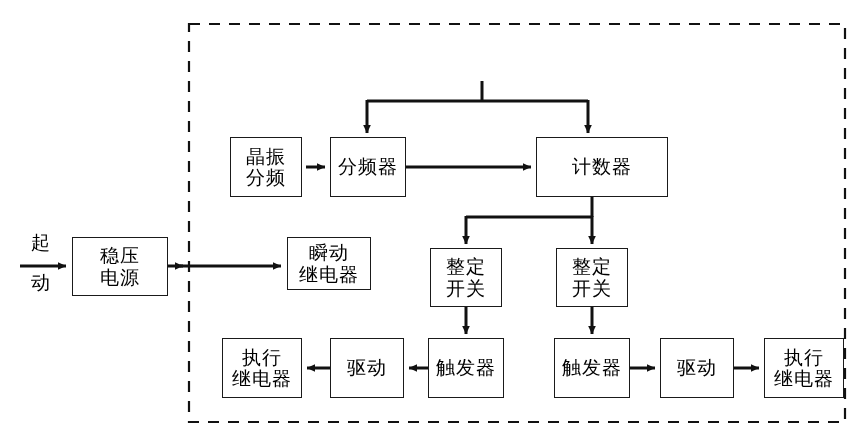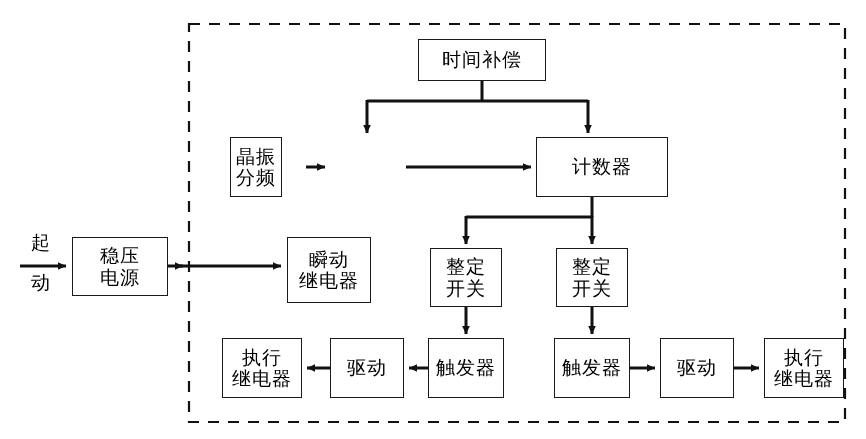--- a/index.html
+++ b/index.html
@@ -100,40 +100,40 @@
     <line x1="428" y1="368" x2="409" y2="368" stroke="#111111" stroke-width="3" marker-end="url(#arrowhead)"></line>
     <line x1="330" y1="368" x2="307" y2="368" stroke="#111111" stroke-width="3" marker-end="url(#arrowhead)"></line>
 
     <line x1="630" y1="368" x2="655" y2="368" stroke="#111111" stroke-width="3" marker-end="url(#arrowhead)"></line>
     <line x1="734" y1="368" x2="759" y2="368" stroke="#111111" stroke-width="3" marker-end="url(#arrowhead)"></line>
   </svg>
 
   <div class="free-label" style="left:24px; top:232px; width:34px;">起</div>
   <div class="free-label" style="left:24px; top:272px; width:34px;">动</div>
 
-  <div class="node-box" style="left:418px; top:39px; width:128px; height:42px;">
-    <span>时间补偿</span>
-  </div>
 
-  <div class="node-box" style="left:230px; top:137px; width:52px; height:60px;">
+  <div class="node-box" style="left:230px; top:137px; width:72px; height:60px;">
     <span>晶振</span>
     <span class="line2">分频</span>
   </div>
 
+  <div class="node-box" style="left:330px; top:137px; width:76px; height:60px;">
+    <span>分频器</span>
+  </div>
 
   <div class="node-box" style="left:536px; top:137px; width:132px; height:60px;">
     <span>计数器</span>
   </div>
 
   <div class="node-box" style="left:72px; top:237px; width:96px; height:59px;">
     <span>稳压</span>
     <span class="line2">电源</span>
   </div>
 
-  <div class="node-box" style="left:287px; top:237px; width:84px; height:66px;">
+  <div class="node-box" style="left:287px; top:237px; width:84px; height:53px;">
     <span>瞬动</span>
     <span class="line2">继电器</span>
   </div>
 
   <div class="node-box" style="left:430px; top:248px; width:72px; height:59px;">
     <span>整定</span>
     <span class="line2">开关</span>
   </div>
 
   <div class="node-box" style="left:556px; top:248px; width:72px; height:59px;">

